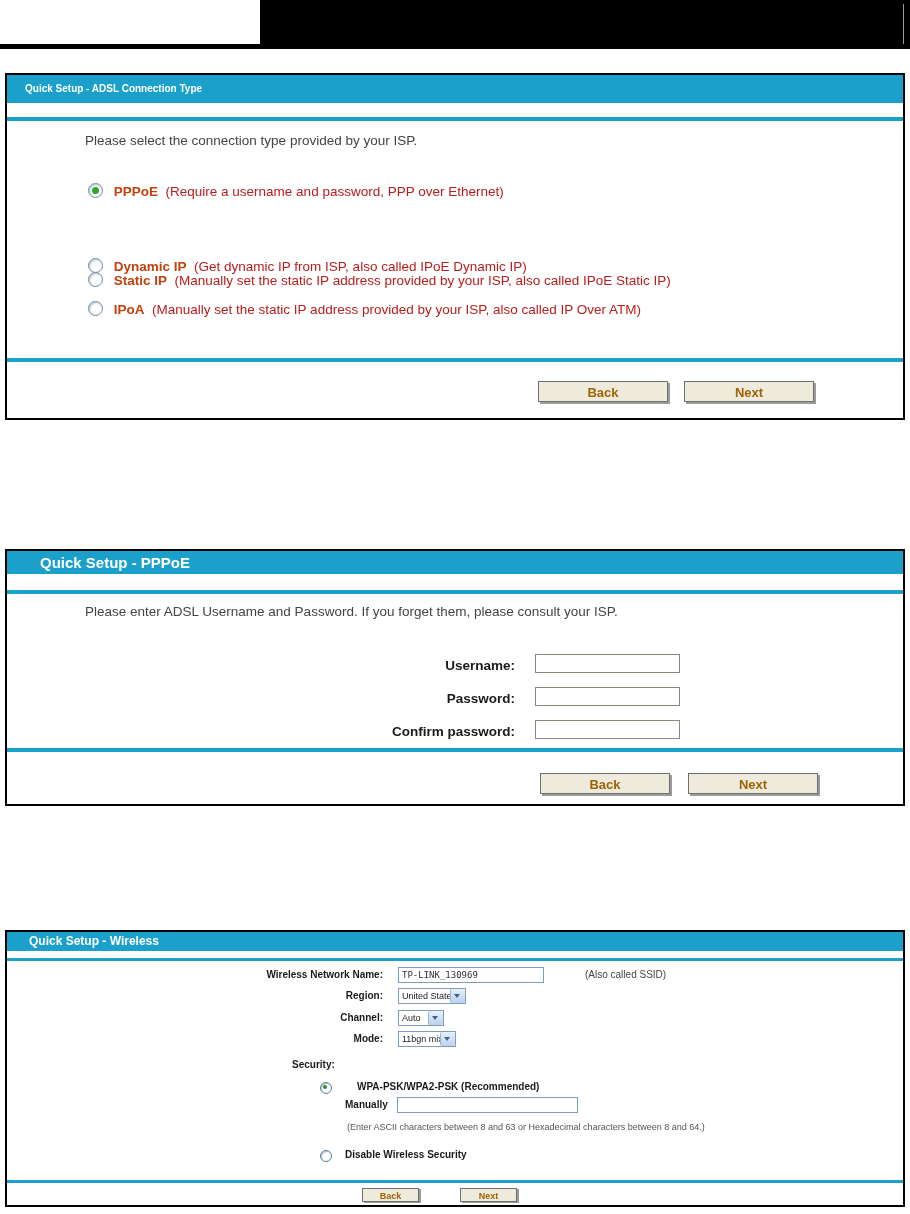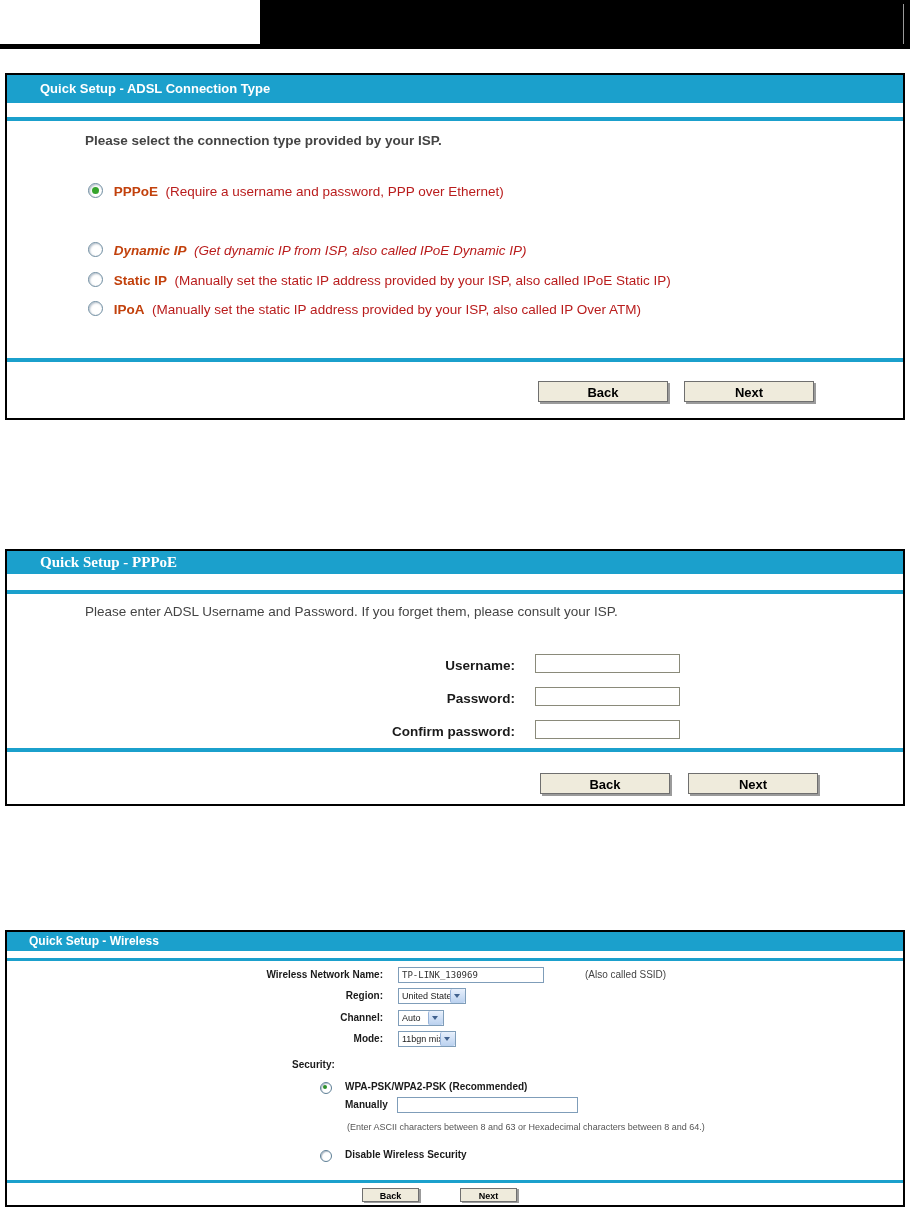--- a/index.html
+++ b/index.html
@@ -12,37 +12,37 @@
   .top-rule{position:absolute;left:0;top:44px;width:910px;height:5px;background:#000;}
 
   
   .panel{position:absolute;left:5px;width:900px;background:#fff;border:2px solid #000;box-sizing:border-box;}
   .titlebar{position:absolute;left:0;right:0;top:0;background:#1BA0CC;color:#fff;font-weight:bold;}
   .cyan-line{position:absolute;left:0;right:0;background:#1BA0CC;}
 
   
   .p1{top:73px;height:347px;}
   .p2{top:549px;height:257px;}
-  .p1 .titlebar{height:28px;line-height:28px;font-size:13px;padding-left:33px;}
-  .p2 .titlebar{height:23px;line-height:23px;font-size:15px;padding-left:33px;font-family:Liberation Serif, serif;}
+  .p1 .titlebar{height:28px;line-height:28px;font-size:10px;padding-left:18px;}
+  .p2 .titlebar{height:23px;line-height:23px;font-size:15px;padding-left:33px;}
   .intro{position:absolute;font-size:13.5px;color:#444;}
-  .p1 .intro{left:78px;top:58px;font-weight:bold;}
+  .p1 .intro{left:78px;top:58px;}
   .p2 .intro{left:78px;top:53px;}
 
   .opt{position:absolute;left:81px;height:24px;line-height:24px;font-size:13.5px;white-space:nowrap;}
   .radio{position:relative;display:inline-block;width:13px;height:13px;border-radius:50%;
          background:#fff;border:1px solid #6E8CA0;vertical-align:-2px;margin-right:7px;
          box-shadow:inset 1px 1px 2px rgba(40,70,100,.35);}
   .radio.selected::after{content:"";position:absolute;left:3px;top:3px;width:7px;height:7px;
          border-radius:50%;background:#35A42C;}
   .opt .name{font-weight:bold;color:#c2410c;}
   .opt .desc{color:#b91c1c;}
 
   .btn{position:absolute;background:#EFEBDC;border:1px solid #6f6f6f;box-shadow:2px 2px 0 #9b9b9b;
-       color:#000000;font-weight:bold;text-align:center;cursor:pointer;box-sizing:border-box;}
+       color:#a16207;font-weight:bold;text-align:center;cursor:pointer;box-sizing:border-box;}
   .btn.big{width:130px;height:21px;font-size:13px;line-height:19px;}
 
   .fieldrow-label{position:absolute;left:300px;width:208px;text-align:right;
                   font-size:13.5px;font-weight:bold;color:#1a1a1a;height:19px;line-height:19px;}
   .textbox{position:absolute;left:528px;width:145px;height:19px;background:#fff;
            border:1px solid #8a8a7a;box-sizing:border-box;font-size:12px;
            font-family:"Liberation Sans",sans-serif;padding:1px 3px;outline:none;}
 
   
   .p3{top:930px;height:277px;}
@@ -86,21 +86,21 @@
     </div>
     <div class="cyan-line" style="top:42px;height:4px;"></div>
 
     <div class="intro">Please select the connection type provided by your ISP.</div>
 
     <div class="opt" style="top:105px;">
       <span class="radio selected"></span>
       <span class="name">PPPoE</span>&nbsp;
       <span class="desc">(Require a username and password, PPP over Ethernet)</span>
     </div>
-    <div class="opt" style="top:164px;font-style:italic;">
+    <div class="opt" style="top:180px;">
       <span class="radio"></span>
       <span class="name">Dynamic IP</span>&nbsp;
       <span class="desc">(Get dynamic IP from ISP, also called IPoE Dynamic IP)</span>
     </div>
     <div class="opt" style="top:194px;">
       <span class="radio"></span>
       <span class="name">Static IP</span>&nbsp;
       <span class="desc">(Manually set the static IP address provided by your ISP, also called IPoE Static IP)</span>
     </div>
     <div class="opt" style="top:223px;">
@@ -160,21 +160,21 @@
 
     <div class="lbl-sm" style="top:99px;">Mode:</div>
     <div class="sel" style="top:99px;width:58px;">
       <span>11bgn mixed</span>
       <span class="sel-arrow"></span>
     </div>
 
     <div class="lbl-bold-sm" style="left:285px;top:126px;">Security:</div>
 
     <span class="radio-sm selected" style="left:313px;top:150px;"></span>
-    <div class="lbl-bold-sm" style="left:338px;top:148px;">WPA-PSK/WPA2-PSK (Recommended)</div>
+    <div class="lbl-bold-sm" style="left:350px;top:148px;">WPA-PSK/WPA2-PSK (Recommended)</div>
 
     <div class="lbl-bold-sm" style="left:338px;top:166px;">Manually</div>
     <input class="input-sm" style="left: 390px; top: 165px; width: 181px;" type="text" value="">
 
     <div class="note-sm" style="left:340px;top:187px;font-size:9px;color:#555;">(Enter ASCII characters between 8 and 63 or Hexadecimal characters between 8 and 64.)</div>
 
     <span class="radio-sm" style="left:313px;top:218px;"></span>
     <div class="lbl-bold-sm" style="left:338px;top:216px;">Disable Wireless Security</div>
 
     <div class="cyan-line" style="top:248px;height:3px;"></div>

